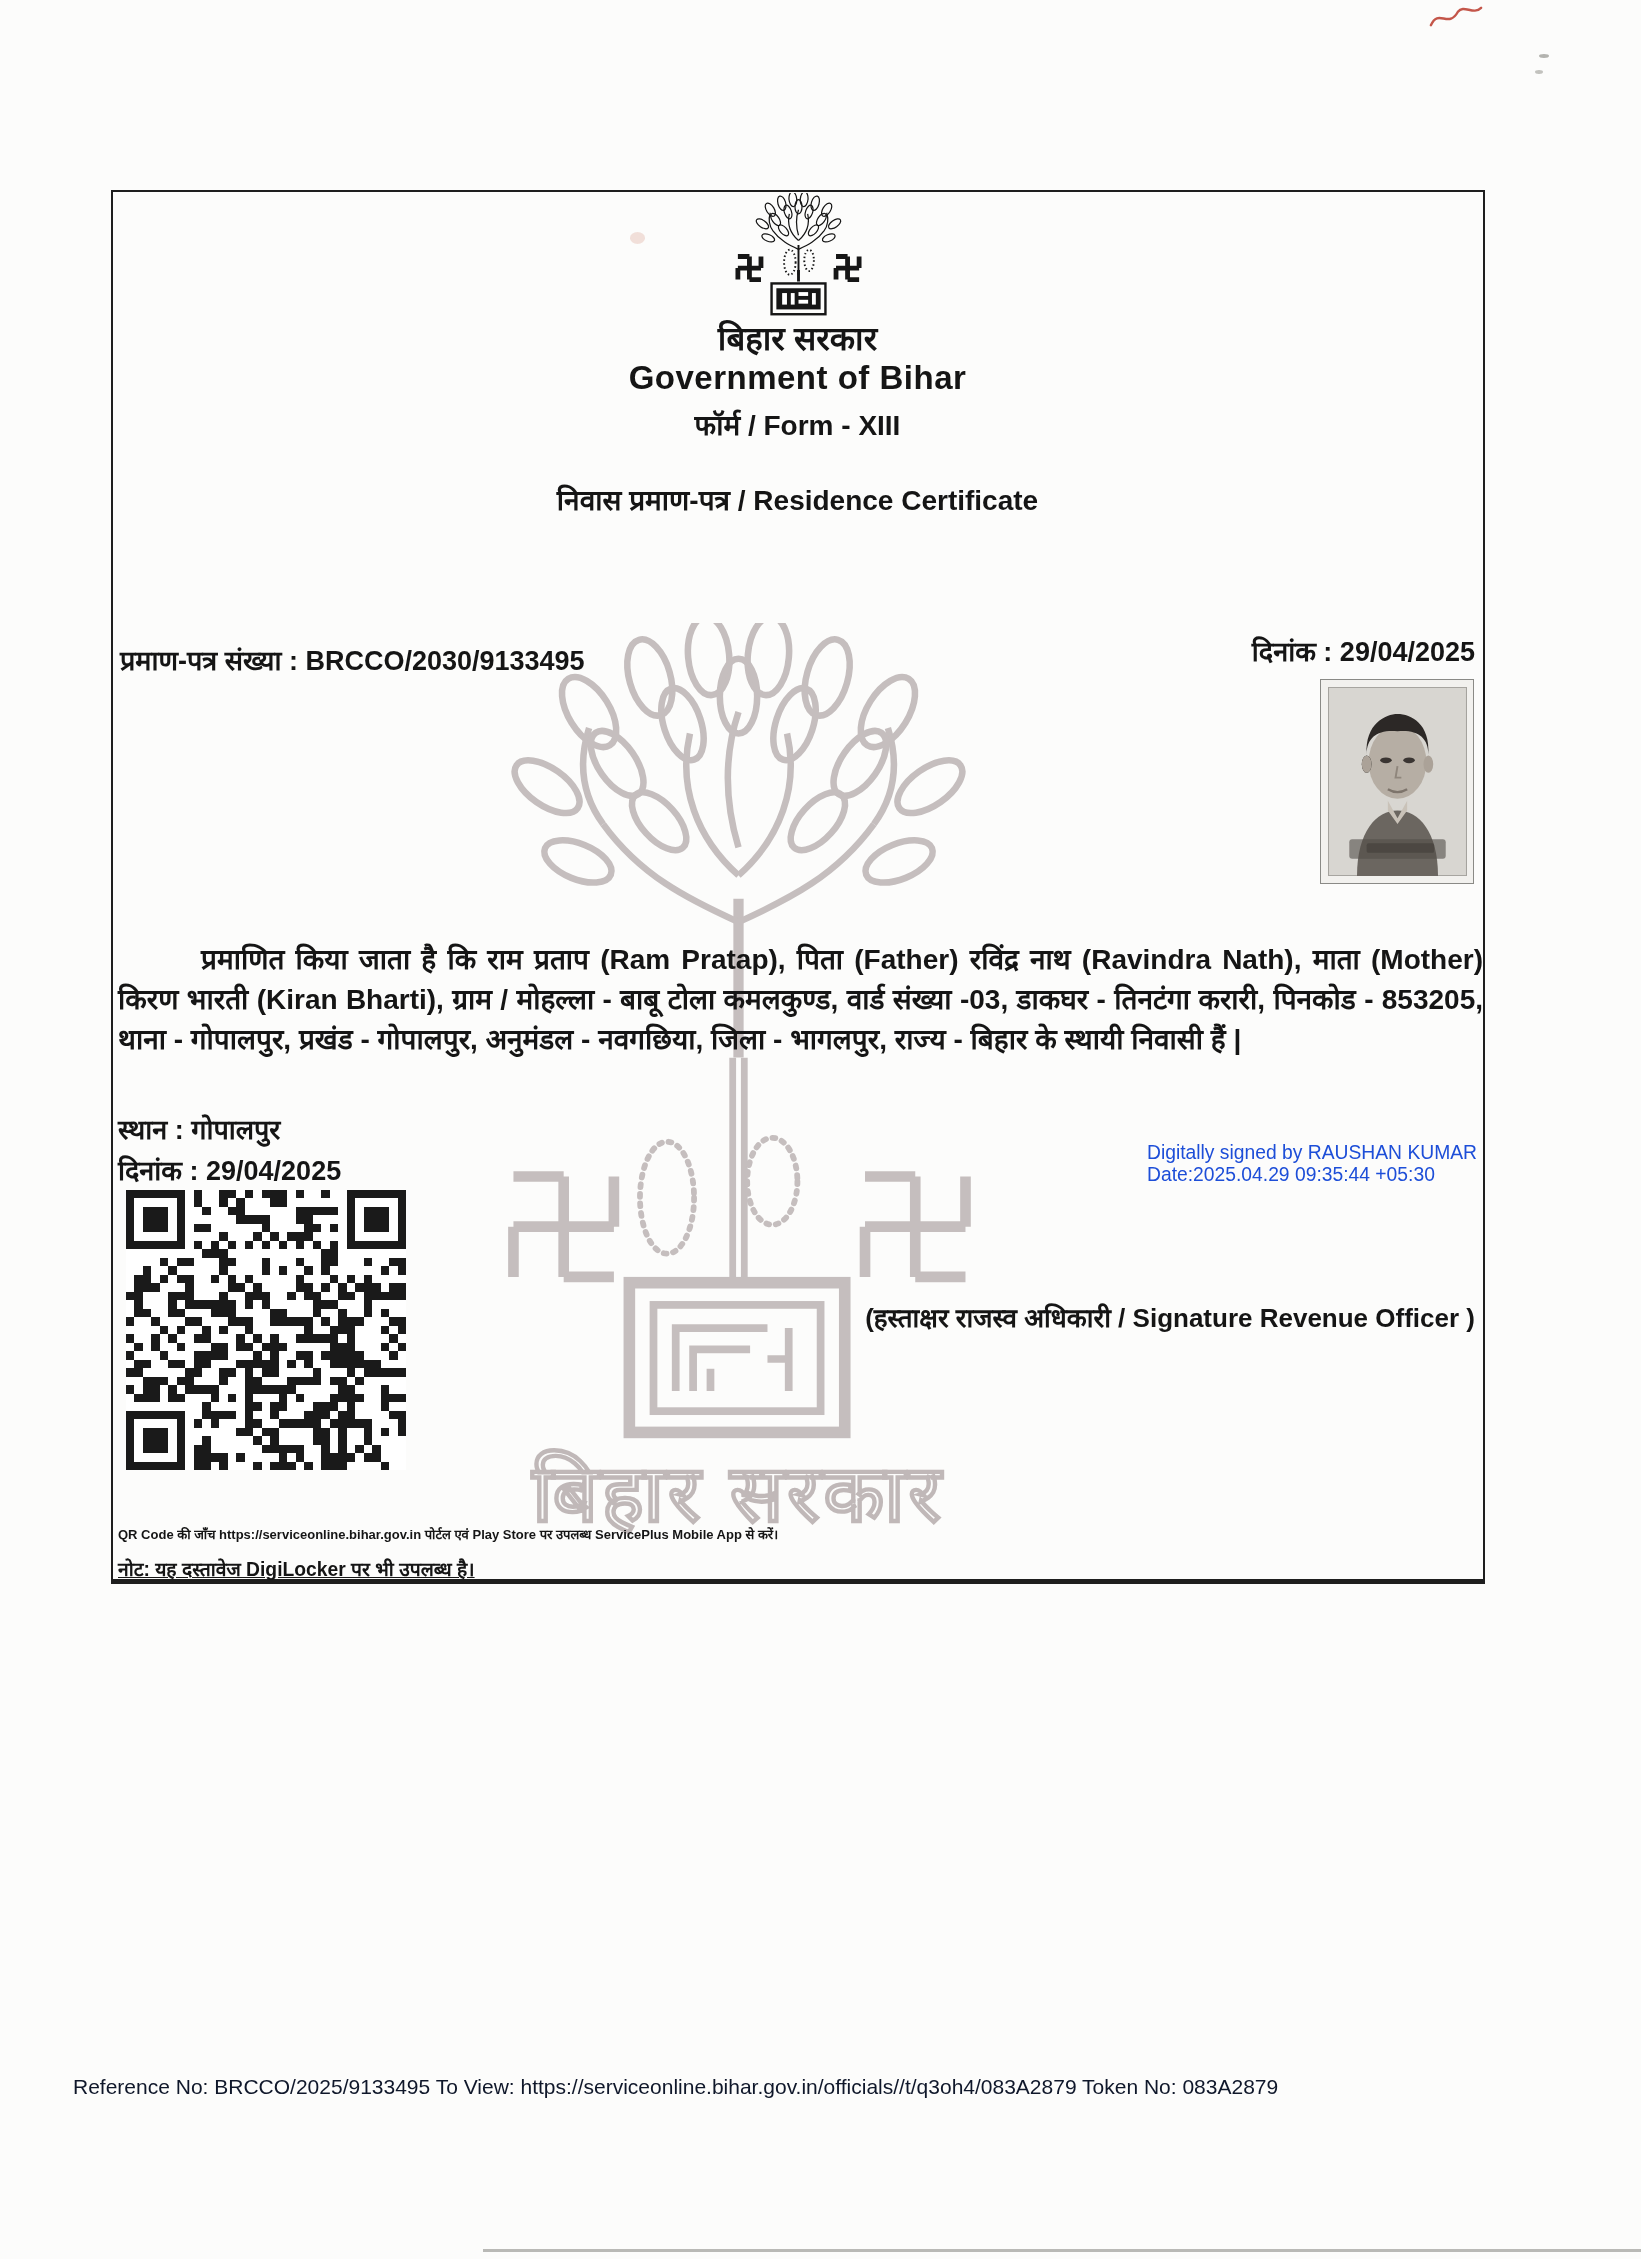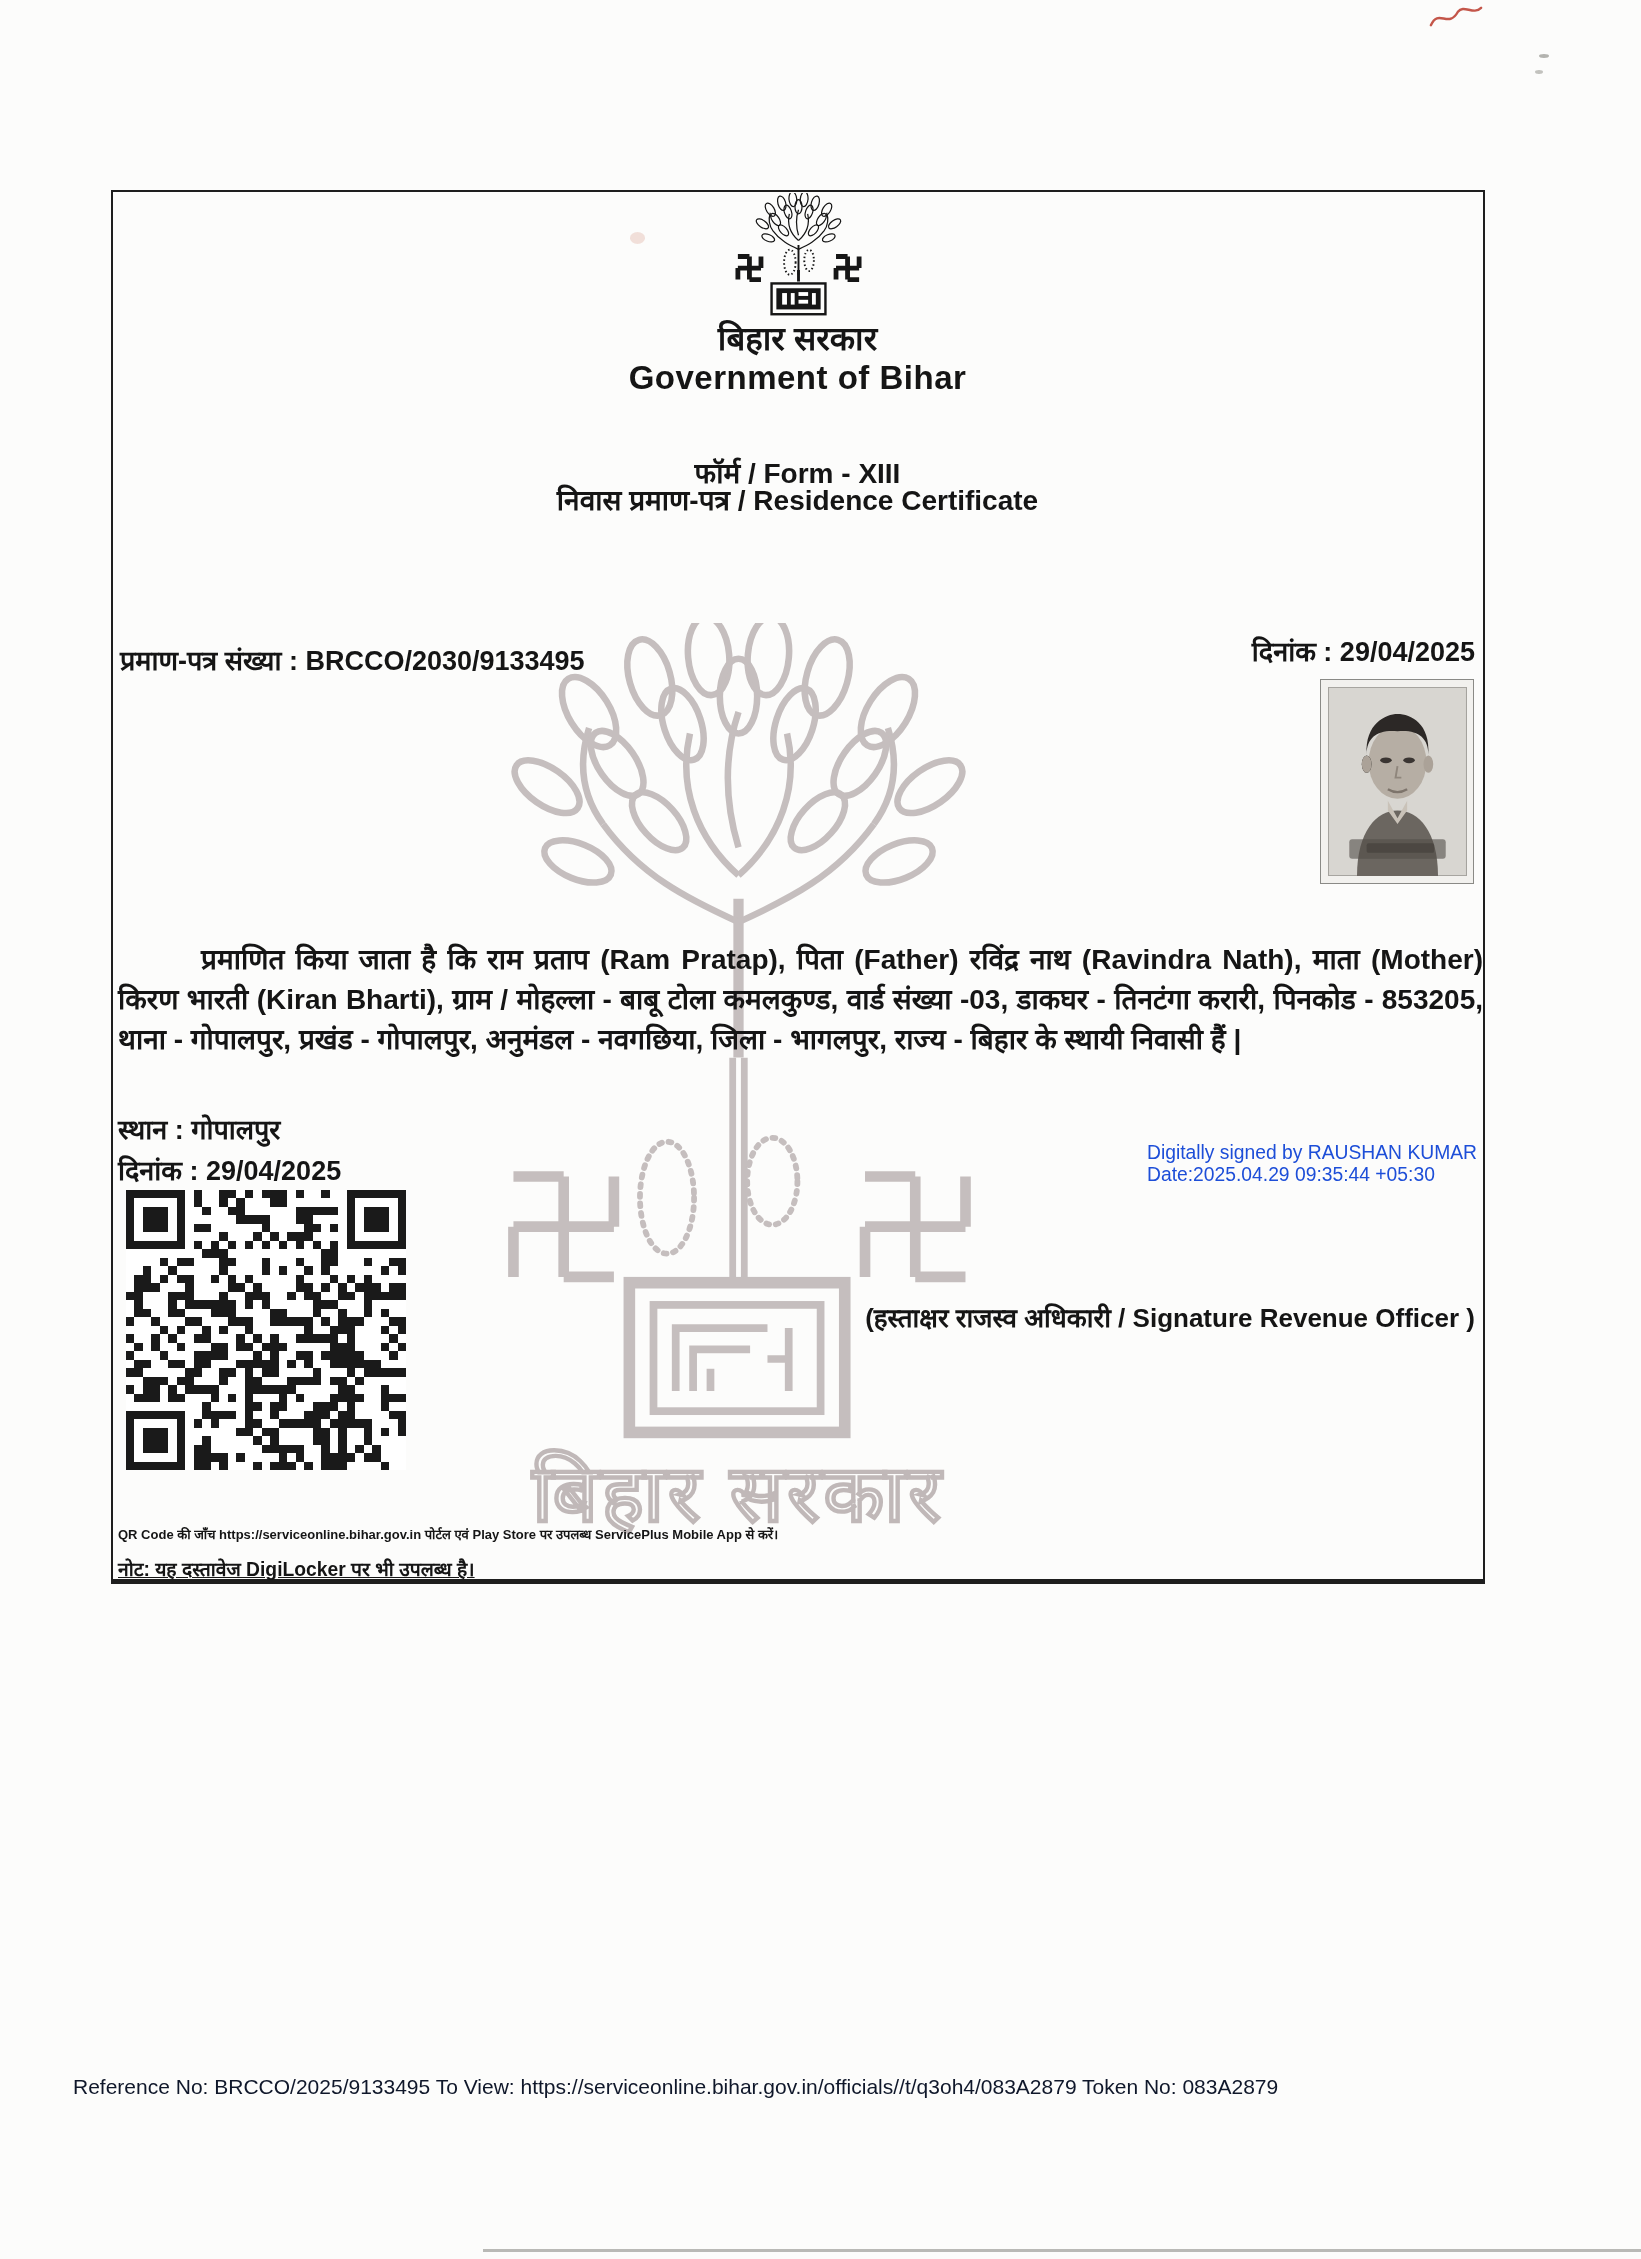--- a/index.html
+++ b/index.html
@@ -4,21 +4,21 @@
 <style>
   html,body{margin:0;padding:0;}
   body{background:#ffffff;font-family:"Liberation Sans","DejaVu Sans",sans-serif;}
   .sheet{position:relative;width:1641px;height:2259px;background:#fcfcfb;overflow:hidden;color:#151515;}
   .abs{position:absolute;}
   .cert-box{left:111px;top:190px;width:1370px;height:1387px;border:2.9px solid #1e1e1e;border-bottom-width:5.8px;background:transparent;}
   .center-band{left:111px;width:1373px;text-align:center;}
   .b{font-weight:700;}
   .h-org-hi{top:315px;font-size:33px;}
   .h-org-en{top:359px;font-size:33px;letter-spacing:0.5px;}
-  .h-form{top:405px;font-size:28px;margin-top:48px;}
+  .h-form{top:405px;font-size:28px;}
   .h-title{top:480px;font-size:28px;}
   .h-district{top:520px;font-size:28px;}
   .cert-no{left:120px;top:641px;font-size:27px;}
   .cert-date{right:166px;top:632px;font-size:27px;}
   .photo-frame{left:1320px;top:679px;width:154px;height:205px;border:1px solid #8a8a86;background:#f2f1ee;padding:6.8px;box-sizing:border-box;}
   .para{left:118px;top:940px;width:1365px;font-size:28px;line-height:40px;text-align:justify;text-indent:83px;}
   .place-line{left:118px;top:1110px;font-size:27px;}
   .issue-date-line{left:118px;top:1151px;font-size:27px;}
   .qr-box{left:126px;top:1190px;width:280px;height:280px;background:#ffffff;}
   .digsig{left:1147px;top:1142px;font-size:19.3px;line-height:22px;color:#1d4ed8;}

